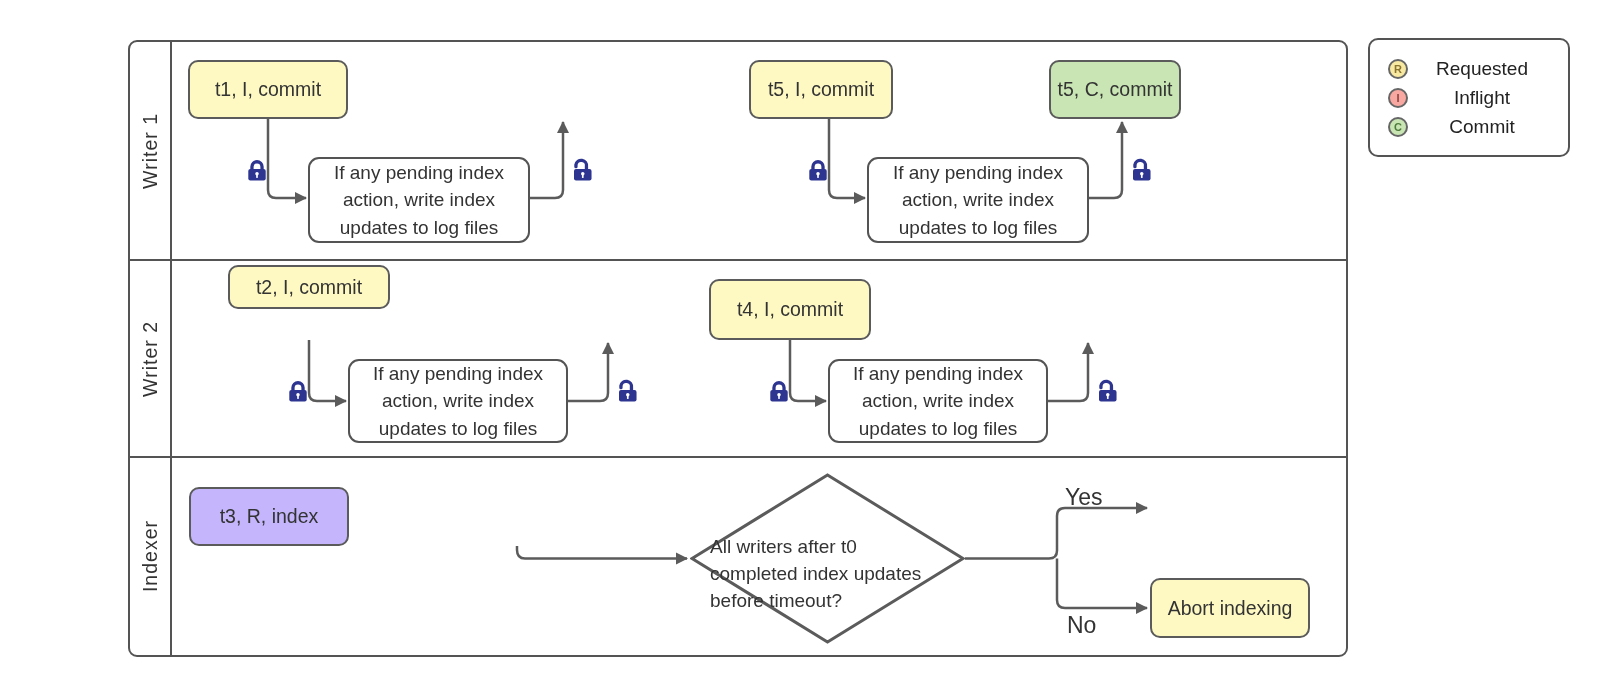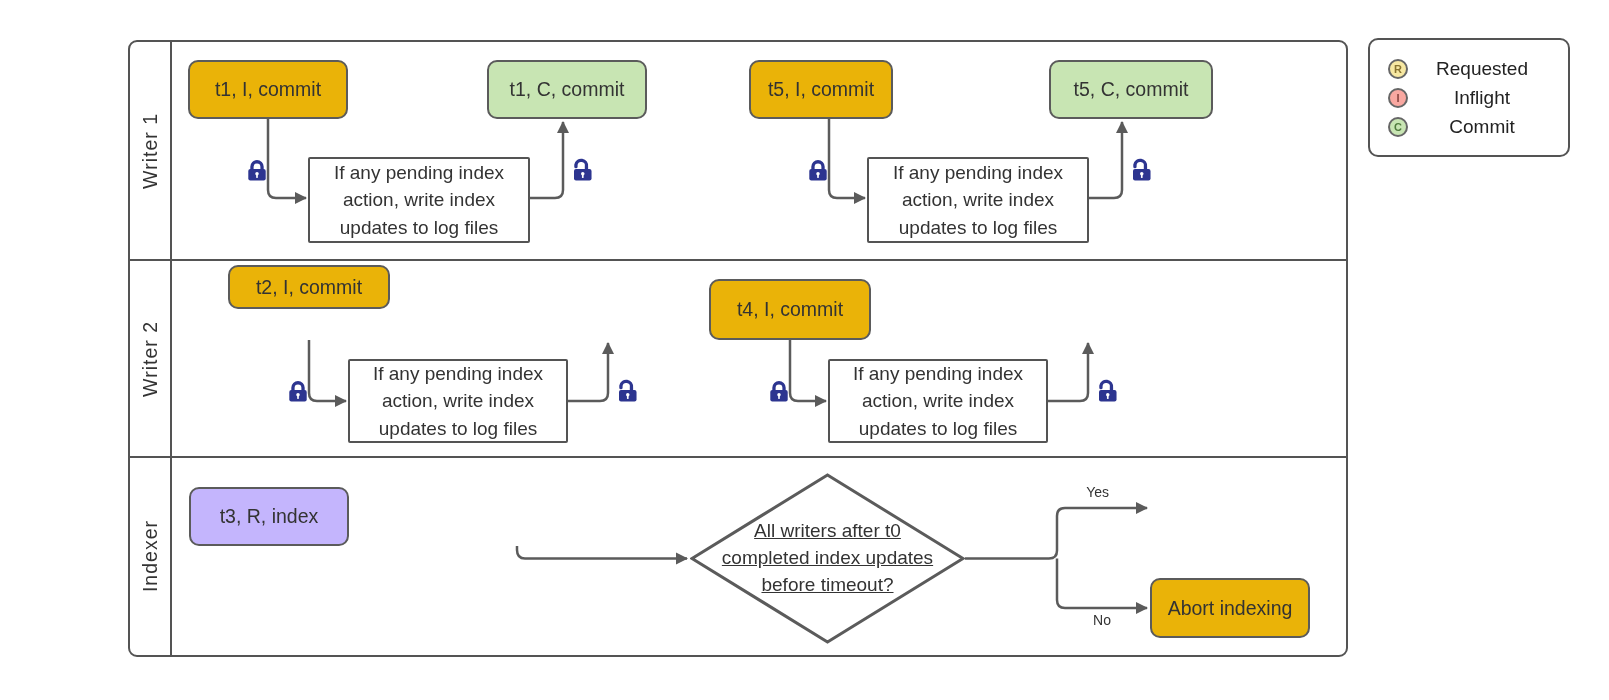--- a/index.html
+++ b/index.html
@@ -30,38 +30,38 @@
 
   
   .connectors{position:absolute;left:0;top:0;width:1609px;height:700px;z-index:1;pointer-events:none;}
 
   
   .state{
     position:absolute;border:2.5px solid #5b5b5b;border-radius:10px;
     display:flex;align-items:center;justify-content:center;
     font-size:19.5px;color:#333333;text-align:center;z-index:2;background:#ffffff;
   }
-  .state.inflight{background:#eab308;}
+  .state.inflight{background:#fef9c3;}
   .state.commit{background:#C8E5B3;}
   .state.requested{background:#c4b5fd;}
   .proc{
-    position:absolute;border:2.5px solid #545454;border-radius:2px;background:#ffffff;
+    position:absolute;border:2.5px solid #545454;border-radius:11px;background:#ffffff;
     display:flex;align-items:center;justify-content:center;
     font-size:19px;line-height:1.45;color:#333333;text-align:center;z-index:2;padding:2px 4px;
   }
 
   
   .diamond{position:absolute;left:690px;top:473px;width:275px;height:171px;z-index:2;}
   .diamond svg{position:absolute;left:0;top:0;}
   .diamond .q{
-    position:absolute;left:0;top:0;width:100%;height:100%;
+    position:absolute;left:0;top:16px;width:100%;height:100%;
     display:flex;align-items:center;justify-content:center;
-    font-size:19px;line-height:1.42;text-align:center;color:#333333;padding:0 20px;text-decoration:underline;
+    font-size:19px;line-height:1.42;text-align:left;color:#333333;padding:0 20px;
   }
-  .branch-label{position:absolute;font-size:14px;color:#333333;z-index:3;width:44px;text-align:right;}
+  .branch-label{position:absolute;font-size:23px;color:#333333;z-index:3;width:44px;text-align:left;}
 
   
   .legend{
     position:absolute;left:1368px;top:38px;width:202px;height:119px;
     border:2.5px solid #545454;border-radius:10px;background:#ffffff;
     display:flex;flex-direction:column;justify-content:center;
     padding:6px 12px 6px 18px;gap:7px;z-index:2;
   }
   .legend-row{display:flex;align-items:center;}
   .legend-circle{
@@ -139,24 +139,23 @@
     <use href="#lock-open" x="568" y="158" width="24" height="24"></use>
     <use href="#lock-closed" x="807" y="158" width="22" height="24"></use>
     <use href="#lock-open" x="1127" y="158" width="24" height="24"></use>
     <use href="#lock-closed" x="287" y="379" width="22" height="24"></use>
     <use href="#lock-open" x="613" y="379" width="24" height="24"></use>
     <use href="#lock-closed" x="768" y="379" width="22" height="24"></use>
     <use href="#lock-open" x="1093" y="379" width="24" height="24"></use>
   </svg>
 
   <div class="state inflight" style="left:188px;top:60px;width:160px;height:59px">t1, I, commit</div>
-  <div class="state commit" style="left:487px;top:60px;width:160px;height:59px">t1, C, commit</div>
   <div class="proc" style="left:308px;top:157px;width:222px;height:86px">If any pending index action, write index updates to log files</div>
   <div class="state inflight" style="left:749px;top:60px;width:144px;height:59px">t5, I, commit</div>
-  <div class="state commit" style="left:1049px;top:60px;width:164px;height:59px">t5, C, commit</div>
+  <div class="state commit" style="left:1049px;top:60px;width:132px;height:59px">t5, C, commit</div>
   <div class="proc" style="left:867px;top:157px;width:222px;height:86px">If any pending index action, write index updates to log files</div>
 
   <div class="state inflight" style="left:228px;top:265px;width:162px;height:44px">t2, I, commit</div>
   <div class="proc" style="left:348px;top:359px;width:220px;height:84px">If any pending index action, write index updates to log files</div>
   <div class="state inflight" style="left:709px;top:279px;width:162px;height:61px">t4, I, commit</div>
   <div class="proc" style="left:828px;top:359px;width:220px;height:84px">If any pending index action, write index updates to log files</div>
 
   <div class="state requested" style="left:189px;top:487px;width:160px;height:59px">t3, R, index</div>
   <div class="state inflight" style="left:1150px;top:578px;width:160px;height:60px">Abort indexing</div>
 

